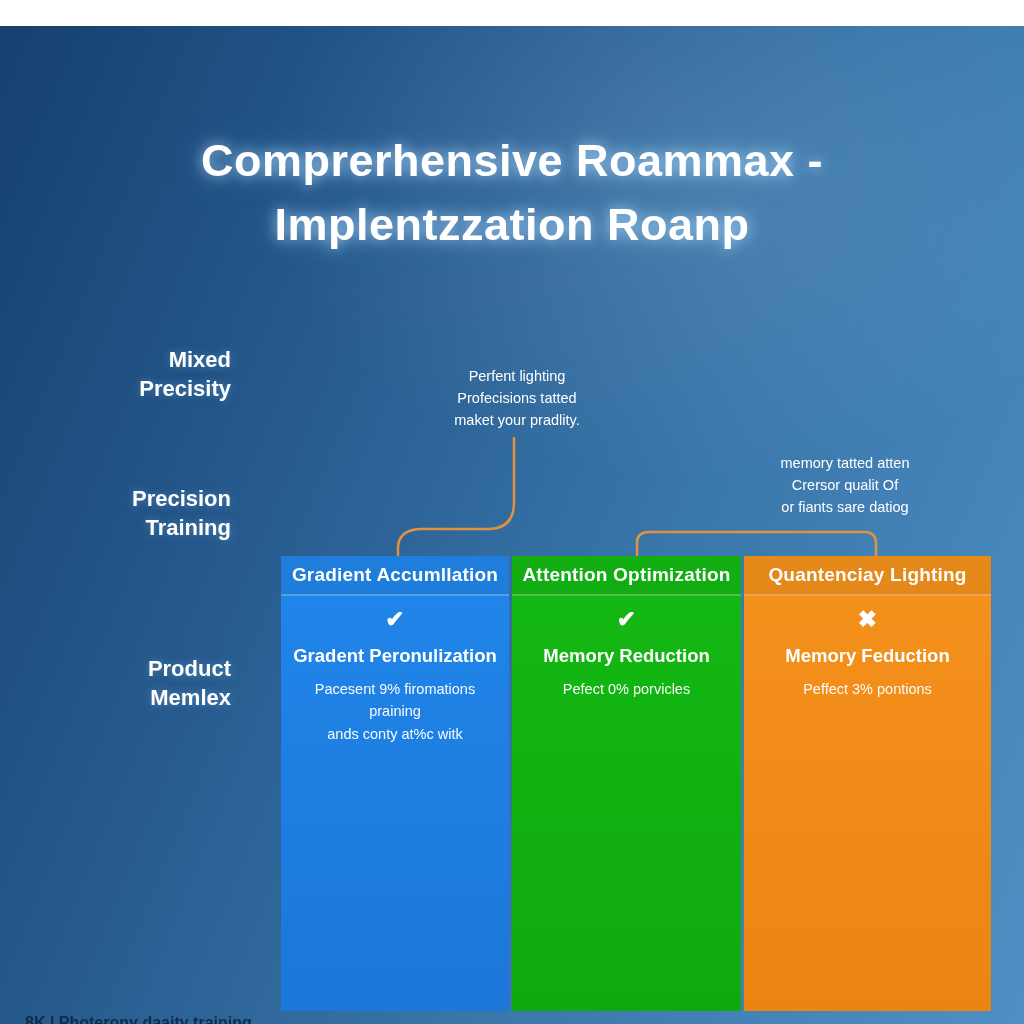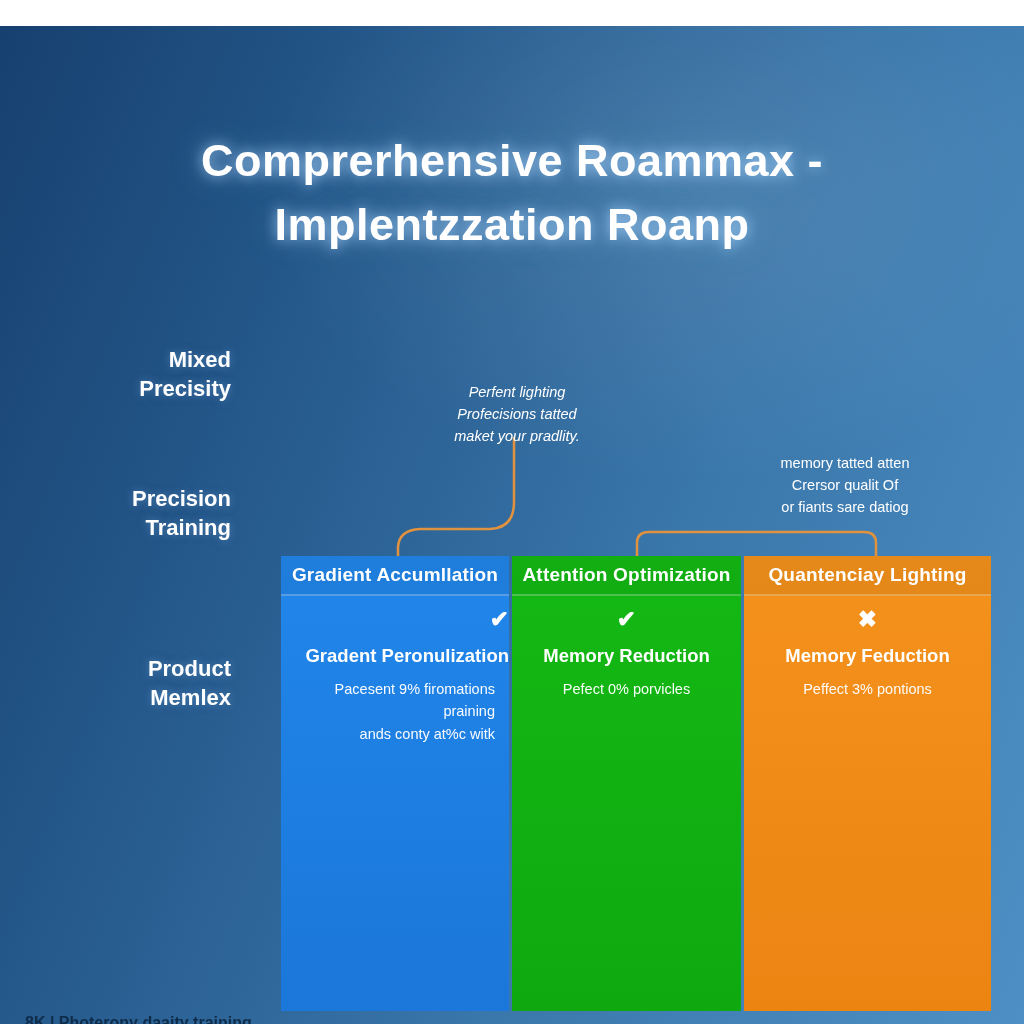--- a/index.html
+++ b/index.html
@@ -50,21 +50,21 @@
 
   .annotation {
     position: absolute;
     text-align: center;
     color: #ffffff;
     font-size: 14.5px;
     font-weight: 500;
     line-height: 1.5;
     z-index: 3;
   }
-  .annotation.left-note  { top: 356px; left: 407px; width: 220px; font-style: italic; }
+  .annotation.left-note  { top: 340px; left: 407px; width: 220px; }
   .annotation.right-note { top: 427px; left: 730px; width: 230px; }
 
   .connectors {
     position: absolute; left: 0; top: 0;
     z-index: 2;
     pointer-events: none;
   }
 
   .columns {
     position: absolute;
@@ -73,21 +73,21 @@
     display: flex;
     gap: 3px;
     z-index: 3;
   }
   .column {
     color: #ffffff;
     text-align: center;
     display: flex;
     flex-direction: column;
   }
-  .column.c-blue   { width: 228px; background: linear-gradient(180deg, #2186ea, #1b77d9); text-align: right; }
+  .column.c-blue   { width: 228px; background: linear-gradient(180deg, #2186ea, #1b77d9); }
   .column.c-green  { width: 229px; background: linear-gradient(180deg, #14b914, #0fa90f); }
   .column.c-orange { width: 247px; background: linear-gradient(180deg, #f4921c, #ec8412); }
 
   .col-header {
     height: 40px;
     display: flex; align-items: center; justify-content: center;
     font-size: 19px;
     font-weight: 600;
     letter-spacing: 0.2px;
     background: rgba(0,0,0,0.06);

